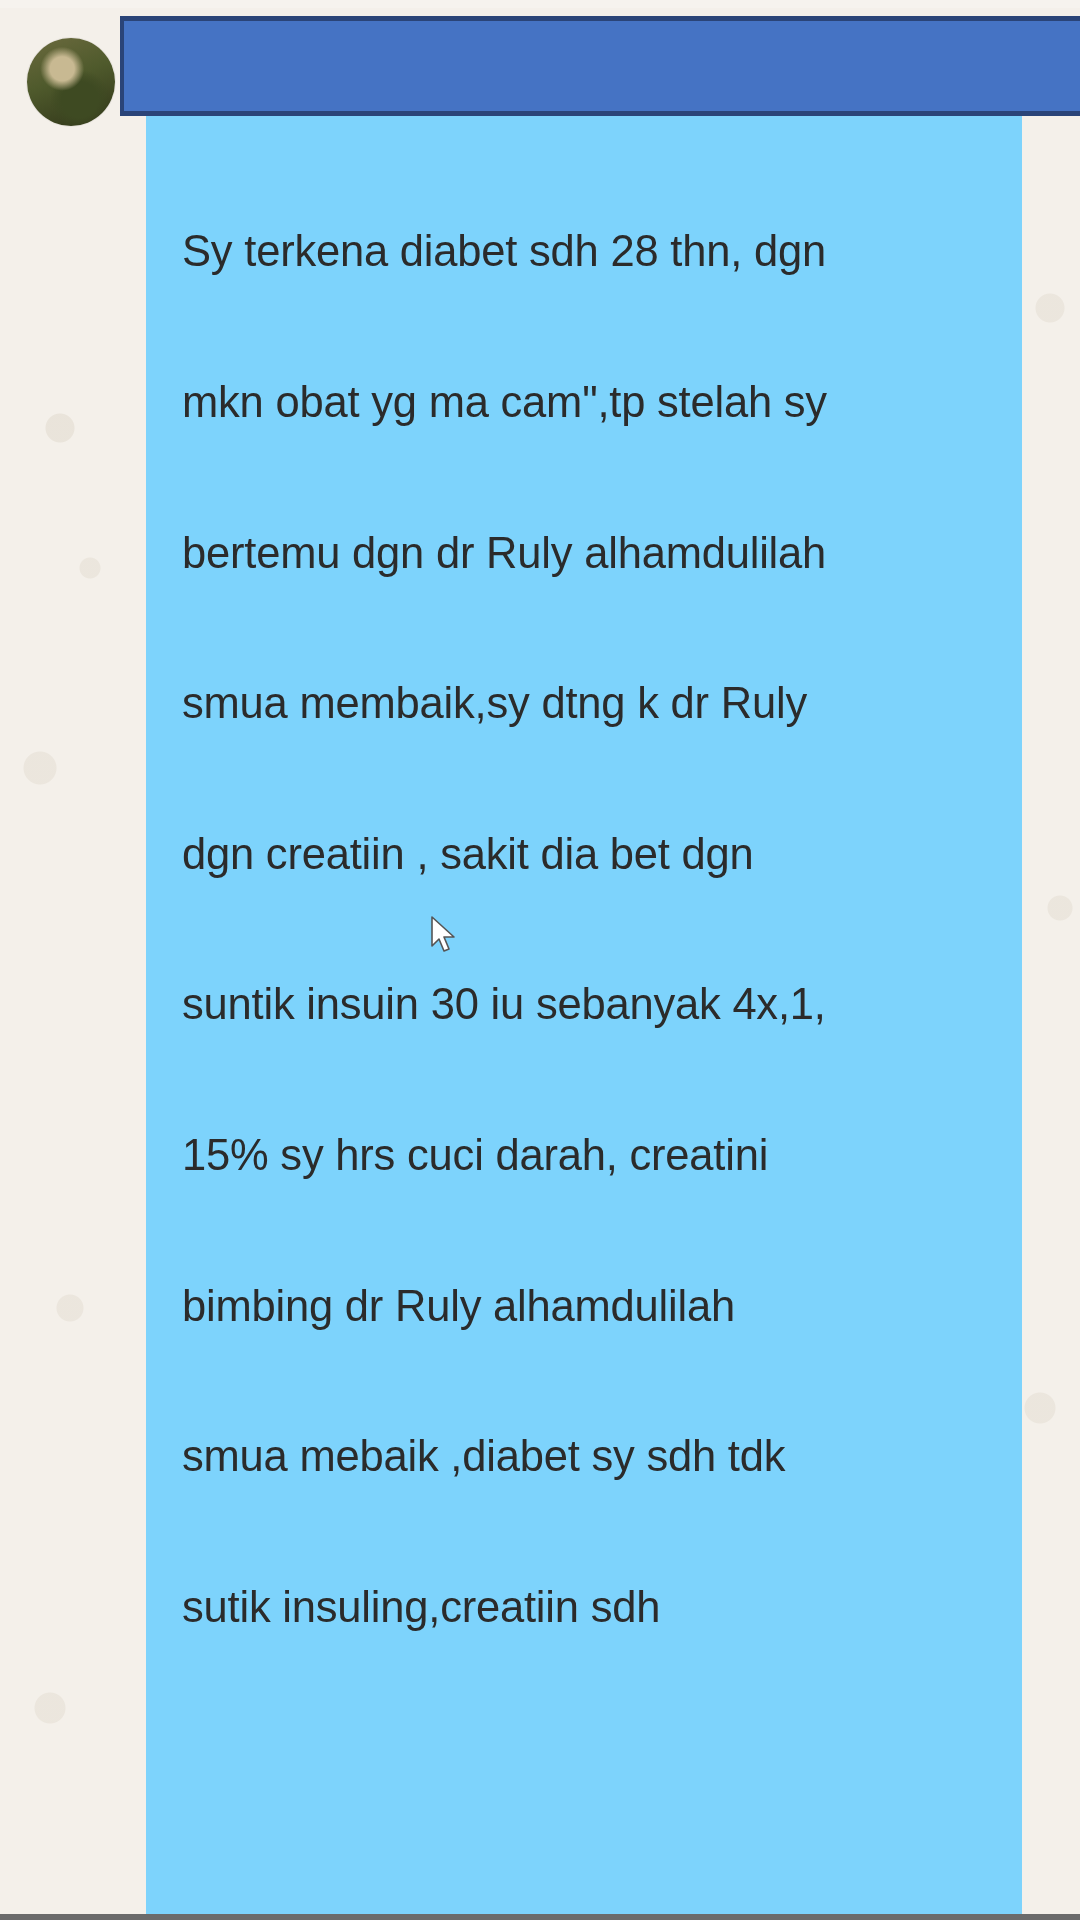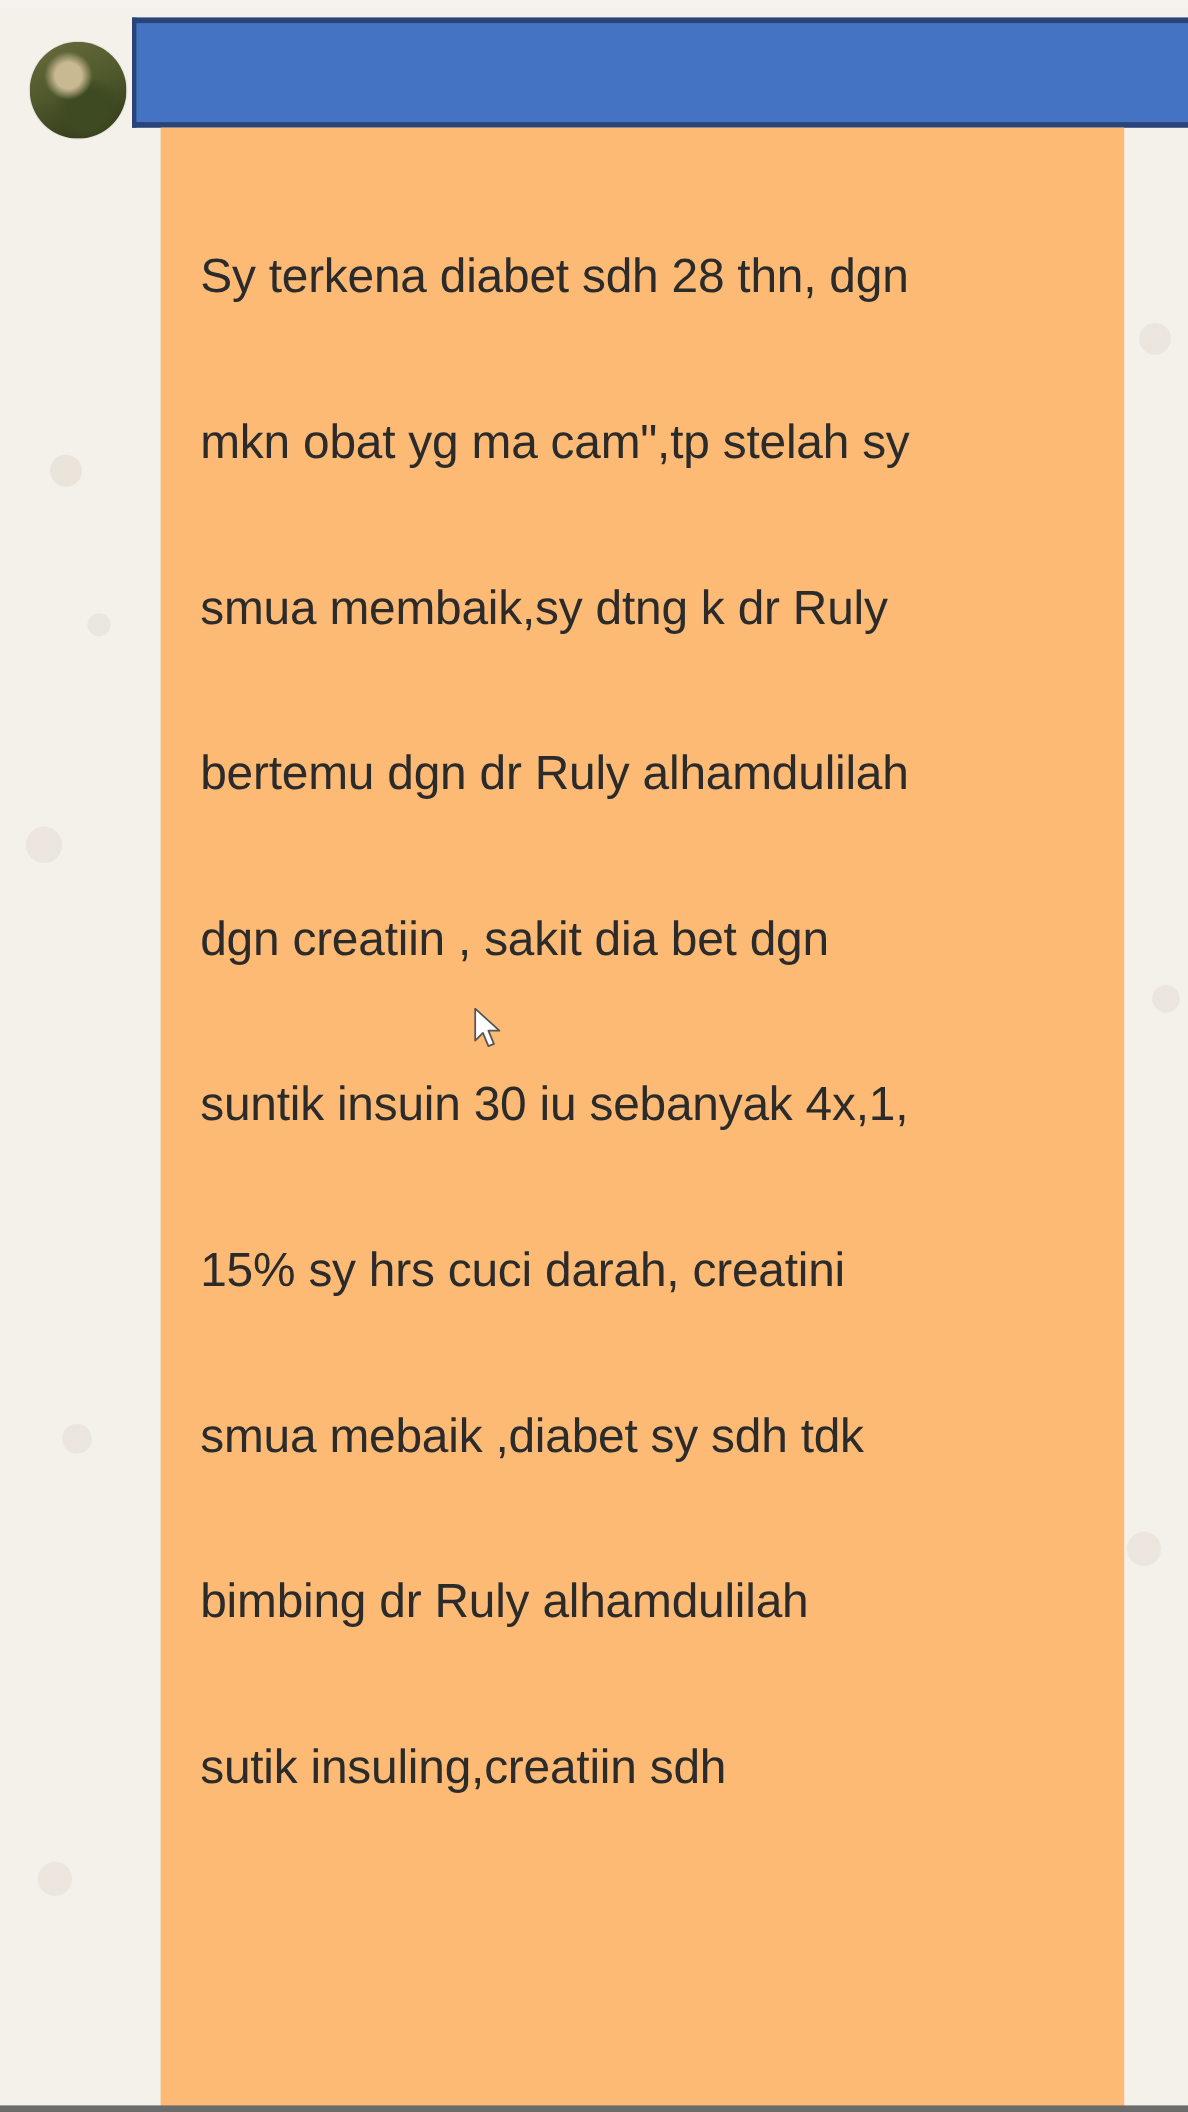--- a/index.html
+++ b/index.html
@@ -53,21 +53,21 @@
       background: #4573c4;
       border-top: 5px solid #2a4478;
       border-bottom: 5px solid #2a4478;
       border-left: 4px solid #2a4478;
       box-sizing: border-box;
     }
     .bubble {
       position: absolute;
       left: 146px; top: 116px;
       width: 876px; height: 1800px;
-      background: #fdba74;
+      background: #7dd3fc;
       box-sizing: border-box;
       padding: 10px 0 0 36px;
     }
     .message-text {
       margin: 0;
       font-size: 43.5px;
       line-height: 50.2px;
       color: #2b2b2b;
       letter-spacing: -0.2px;
       white-space: pre;
@@ -91,27 +91,27 @@
 <div class="top-edge"></div>
 <div class="chat-bg"></div>
 
 <div class="avatar"></div>
 <div class="name-bar"></div>
 
 <div class="bubble">
   <div class="message-text">
     <span class="line">Sy terkena diabet sdh 28 thn, dgn</span>
     <span class="line">mkn obat yg ma cam",tp stelah sy</span>
+    <span class="line">bertemu dgn dr Ruly alhamdulilah</span>
     <span class="line">smua membaik,sy dtng k dr Ruly</span>
-    <span class="line">bertemu dgn dr Ruly alhamdulilah</span>
     <span class="line">dgn creatiin , sakit dia bet dgn</span>
     <span class="line">suntik insuin 30 iu sebanyak 4x,1,</span>
     <span class="line">15% sy hrs cuci darah, creatini</span>
+    <span class="line">bimbing dr Ruly alhamdulilah</span>
     <span class="line">smua mebaik ,diabet sy sdh tdk</span>
-    <span class="line">bimbing dr Ruly alhamdulilah</span>
     <span class="line">sutik insuling,creatiin sdh</span>
     
     
     
     
     
     
     
     
     

